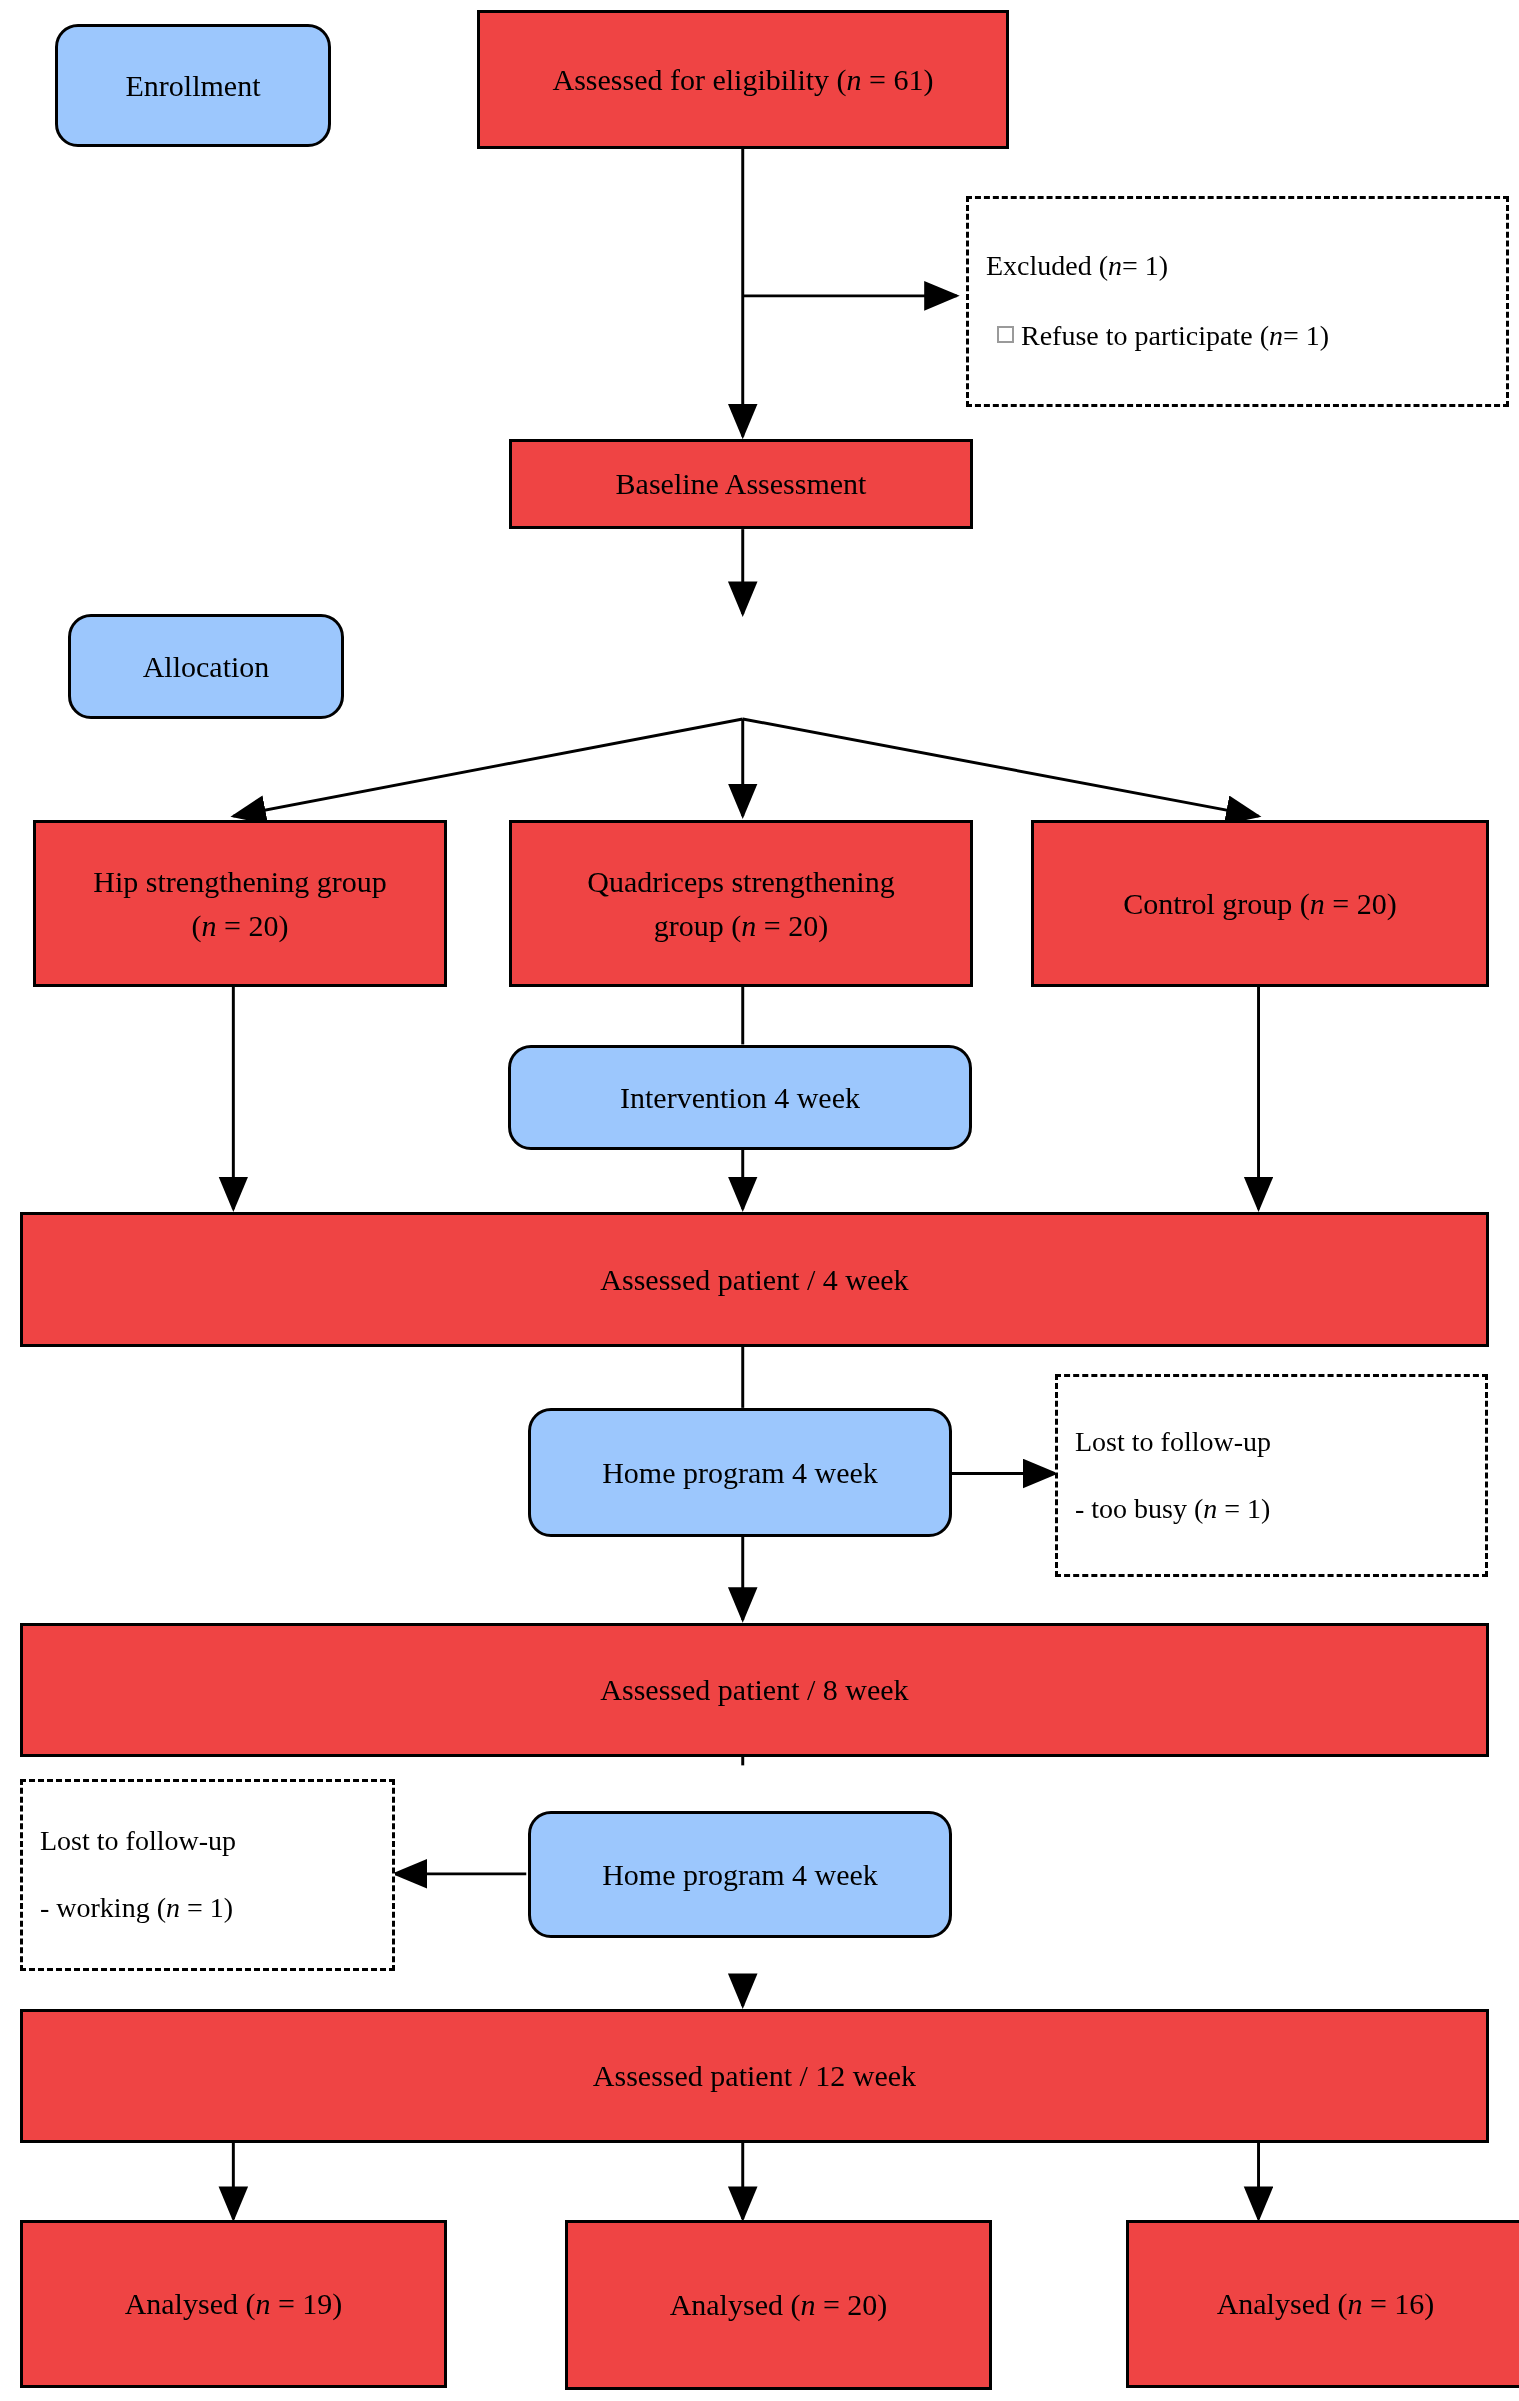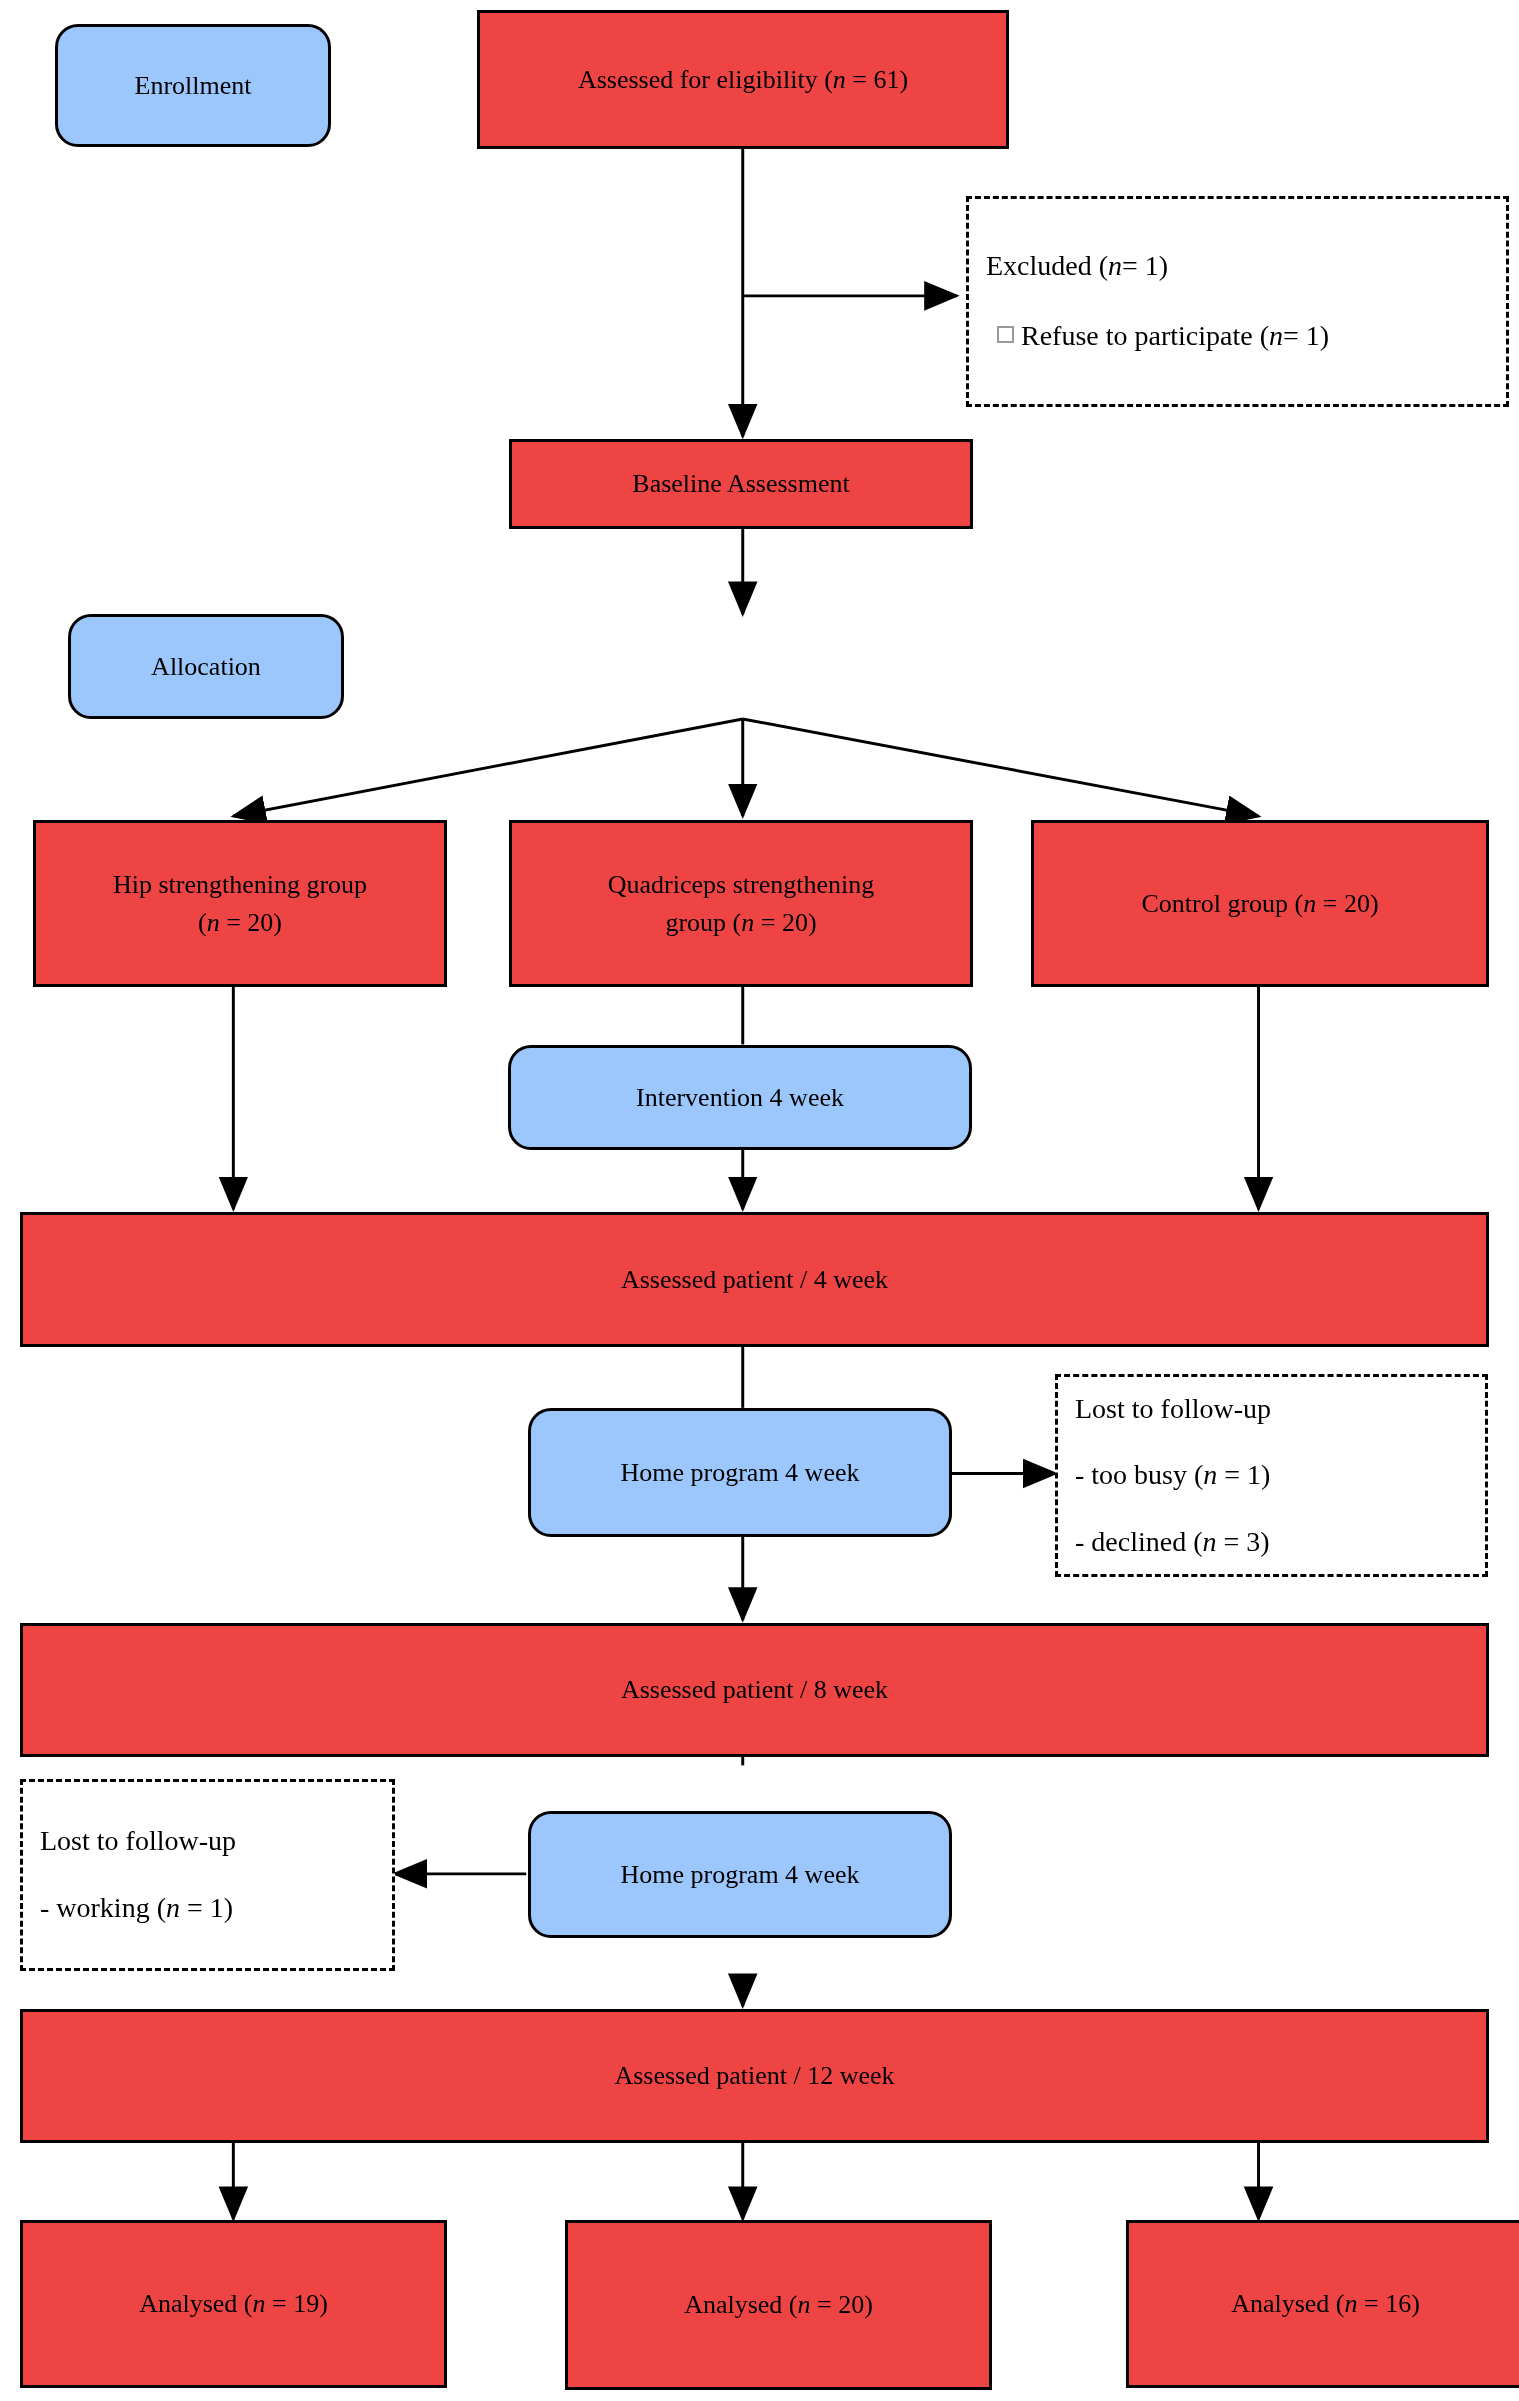--- a/index.html
+++ b/index.html
@@ -38,21 +38,21 @@
   }
   .dashed {
     border: 3.5px dashed #000000;
     background: #ffffff;
   }
   .phase {
     border: 3.5px solid #000000;
     border-radius: 23px;
     background: #9cc7fd;
   }
-  .t-lg  { font-size: 26px; }
+  .t-lg  { font-size: 30px; }
   .t-md  { font-size: 28px; }
   .lead-left {
     display: block;
     text-align: left;
     width: 100%;
     padding: 0 17px;
     box-sizing: border-box;
   }
   .ital { font-style: italic; }
   .bullet-row {
@@ -178,21 +178,20 @@
   </div>
 
   <div class="node phase t-lg" style="left:528px; top:1408px; width:424px; height:129px;">
     <span>Home program 4 week</span>
   </div>
 
   <div class="node dashed t-md" style="left:1055px; top:1374px; width:433px; height:203px;">
     <span class="stack lead-left">
       <span class="ln">Lost to follow-up</span>
       <span class="ln gap-m"><span>- too busy (</span><i class="ital">n</i><span> = 1)</span></span>
-      <span class="ln gap-m"><span>- declined (</span><i class="ital">n</i><span> = 3)</span></span>
     </span>
   </div>
 
   <div class="node solid t-lg" style="left:20px; top:1623px; width:1469px; height:134px;">
     <span>Assessed patient / 8 week</span>
   </div>
 
   <div class="node phase t-lg" style="left:528px; top:1811px; width:424px; height:127px;">
     <span>Home program 4 week</span>
   </div>

